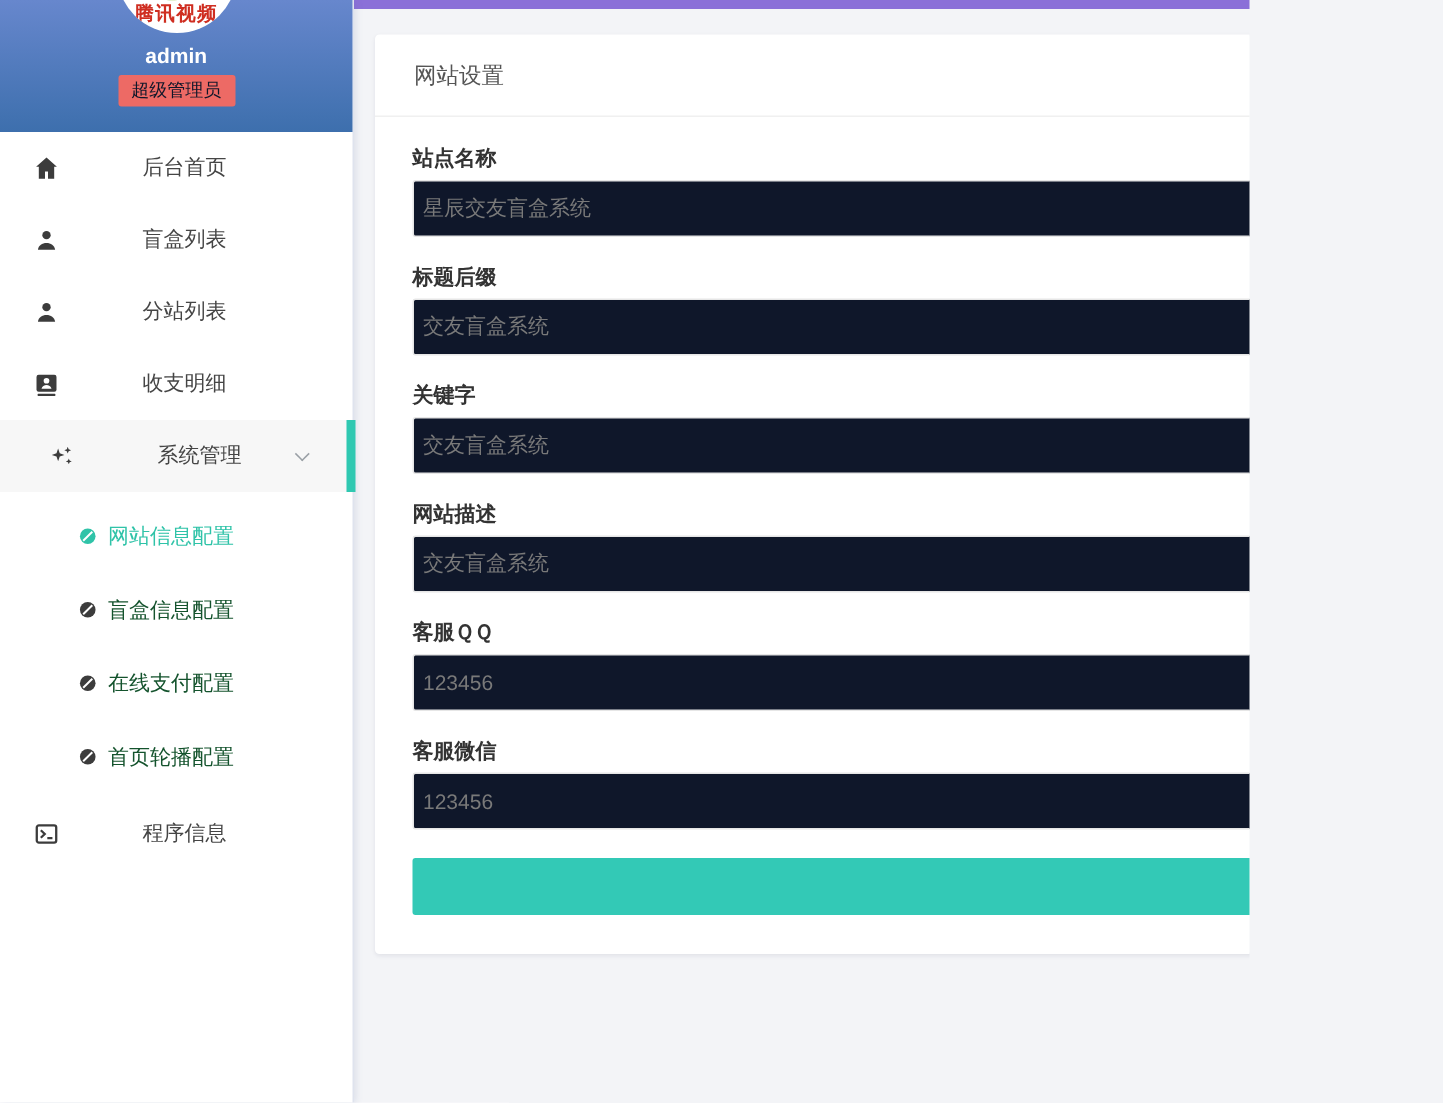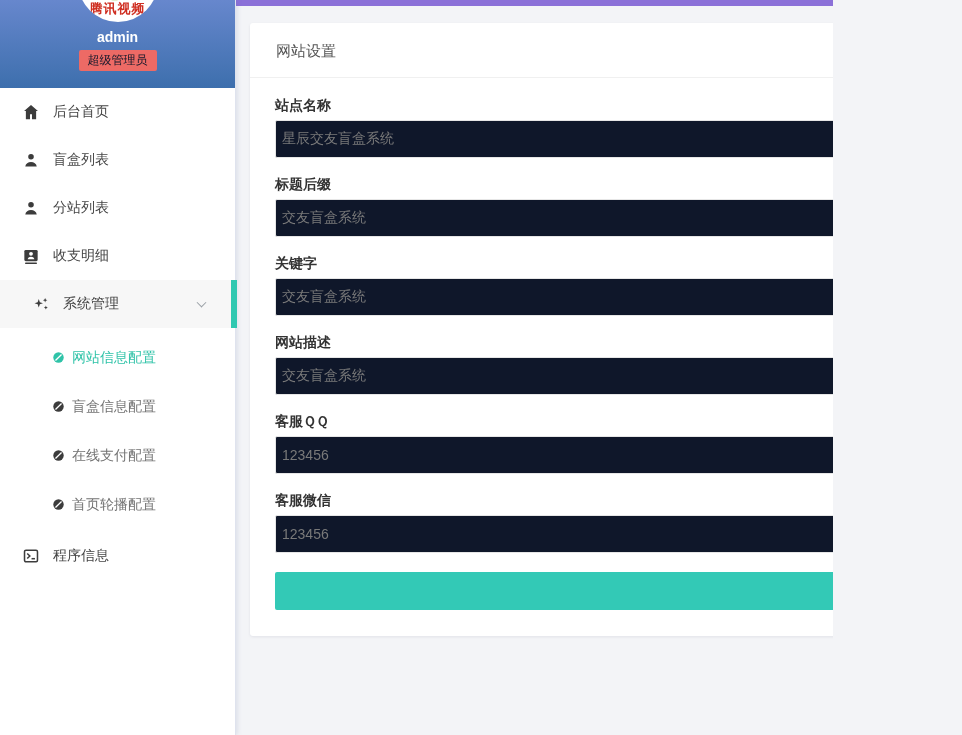--- a/index.html
+++ b/index.html
@@ -17,31 +17,31 @@
                 background:linear-gradient(90deg,#2ea7e0 0%, #8cc63f 40%, #f7b52c 75%, #2ea7e0 100%);
                 transform:rotate(-6deg); }
   .logo-text { position:absolute; left:0; right:0; top:58px; text-align:center;
                font-size:13px; font-weight:bold; color:#cf2e21; letter-spacing:1px; }
   .admin-name { padding-top:29px; color:#fff; font-weight:bold; font-size:14px; }
   .role-badge { display:inline-block; margin-top:5px; background:#ed6a65; color:#0f172a;
                 font-size:12px; padding:2px 9px; border-radius:2px; }
 
   .menu { width:100%; }
   .menu-item { position:relative; display:flex; align-items:center; height:48px;
-               padding-left:22px; color:#454545; font-size:14px; cursor:pointer; }
+               padding-left:22px; color:#454545; font-size:14px; cursor:pointer;gap:42px; }
   .menu-item .mi { width:18px; height:18px; margin-right:13px; color:#3c3c3c; flex:0 0 18px; }
   .menu-item.parent-active { background:#f7f7f7;padding-left:32px; }
   .menu-item.parent-active::after { content:""; position:absolute; right:-2px; top:0;
                width:6px; height:100%; background:#2fc8b1; }
   .chevron { position:absolute; right:30px; top:50%; width:7px; height:7px;
              border-right:1.6px solid #9aa0a6; border-bottom:1.6px solid #9aa0a6;
              transform:translateY(-70%) rotate(45deg); }
   .submenu { padding:5px 0 3px 0; }
   .submenu-item { display:flex; align-items:center; height:49px; padding-left:52px;
-                  color:#737373; font-size:14px; cursor:pointer; }
+                  color:#14532d; font-size:14px; cursor:pointer; }
   .submenu-item .si { width:13px; height:13px; margin-right:7px; color:#3c3c3c; flex:0 0 13px; }
   .submenu-item.active { color:#2fc3a8;text-align:center; }
   .submenu-item.active .si { color:#2fc3a8; }
 
   
   .main { position:absolute; left:236px; top:0; width:597px; height:735px; overflow:hidden; }
   .accent-bar { width:1500px; height:6px; background:#8b70d8; }
   .card { margin:17px 0 0 14px; width:1420px; background:#fff; border-radius:3px;
           box-shadow:0 1px 3px rgba(20,30,60,.08); padding-bottom:26px; }
   .card-header { height:55px; line-height:55px; padding-left:26px; font-size:15px;

